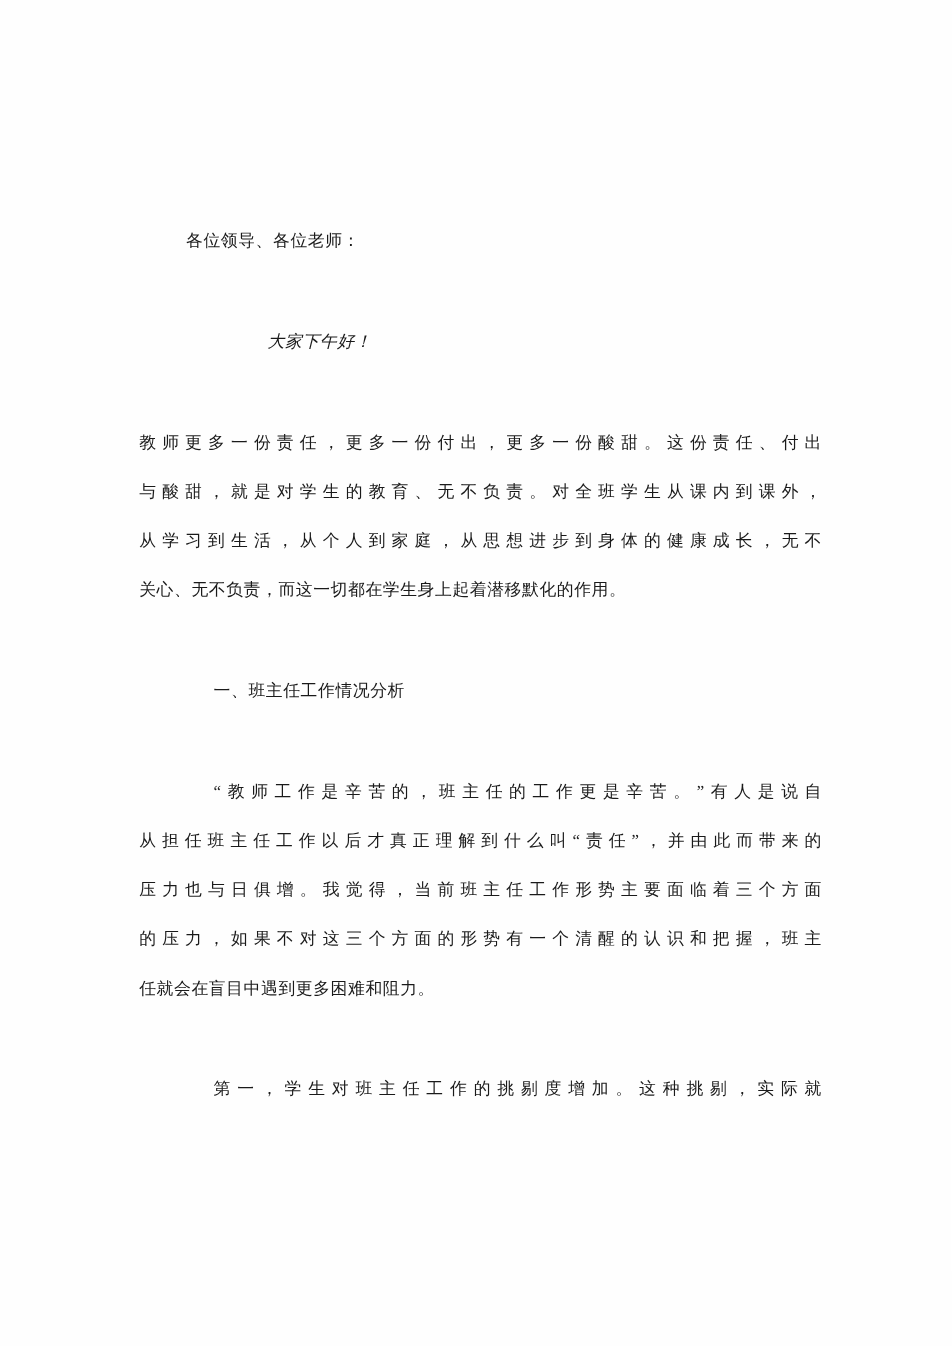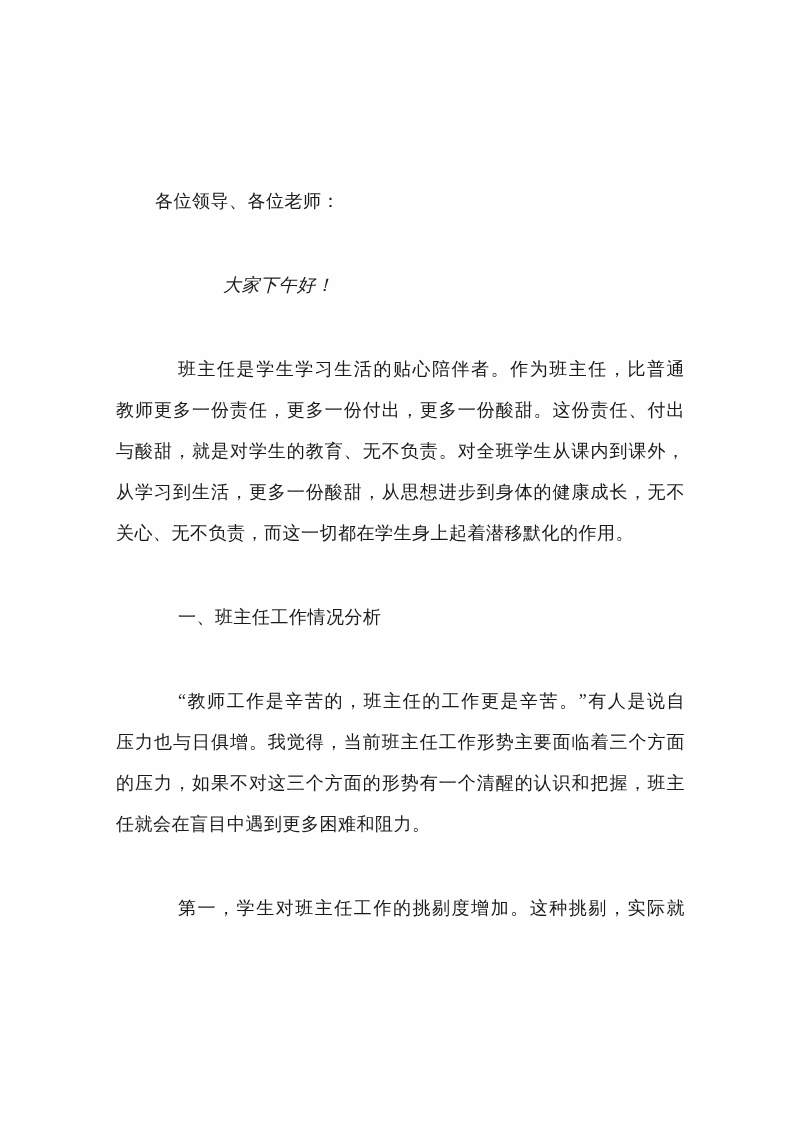--- a/index.html
+++ b/index.html
@@ -19,21 +19,21 @@
   }
   .doc-content {
     position: absolute;
     top: 181px;
     left: 116px;
     width: 569px;
   }
   .block { margin: 0 0 43px 0; }
   .block:last-child { margin-bottom: 0; }
   .line {
-    font-size: 18px;
+    font-size: 14px;
     line-height: 41px;
     white-space: nowrap;          
     text-align: justify;
     text-align-last: justify;     
     letter-spacing: 0.5px;
   }
   .line.no-just {
     text-align-last: left;
     letter-spacing: 0.5px;
   }
@@ -48,31 +48,31 @@
 
 <div class="doc-page">
   <div class="doc-content" id="doc-content">
       <div class="block salutation">
         <div class="line first no-just">各位领导、各位老师：</div>
       </div>
       <div class="block greeting">
         <div class="line first no-just">大家下午好！</div>
       </div>
       <div class="block paragraph">
-        <div class="line first">班主任是学生学习生活的贴心陪伴者。作为班主任，比普通</div>
         <div class="line">教师更多一份责任，更多一份付出，更多一份酸甜。这份责任、付出</div>
         <div class="line">与酸甜，就是对学生的教育、无不负责。对全班学生从课内到课外，</div>
-        <div class="line">从学习到生活，更多一份酸甜，从思想进步到身体的健康成长，无不</div>
+        <div class="line">从学习到生活，从个人到家庭，从思想进步到身体的健康成长，无不</div>
         <div class="line no-just">关心、无不负责，而这一切都在学生身上起着潜移默化的作用。</div>
       </div>
       <div class="block heading">
         <div class="line first no-just">一、班主任工作情况分析</div>
       </div>
       <div class="block paragraph">
         <div class="line first">“教师工作是辛苦的，班主任的工作更是辛苦。”有人是说自</div>
+        <div class="line">从担任班主任工作以后才真正理解到什么叫“责任”，并由此而带来的</div>
         <div class="line">压力也与日俱增。我觉得，当前班主任工作形势主要面临着三个方面</div>
         <div class="line">的压力，如果不对这三个方面的形势有一个清醒的认识和把握，班主</div>
         <div class="line no-just">任就会在盲目中遇到更多困难和阻力。</div>
       </div>
       <div class="block paragraph">
         <div class="line first">第一，学生对班主任工作的挑剔度增加。这种挑剔，实际就</div>
       </div>
     </div>
 </div>
 

